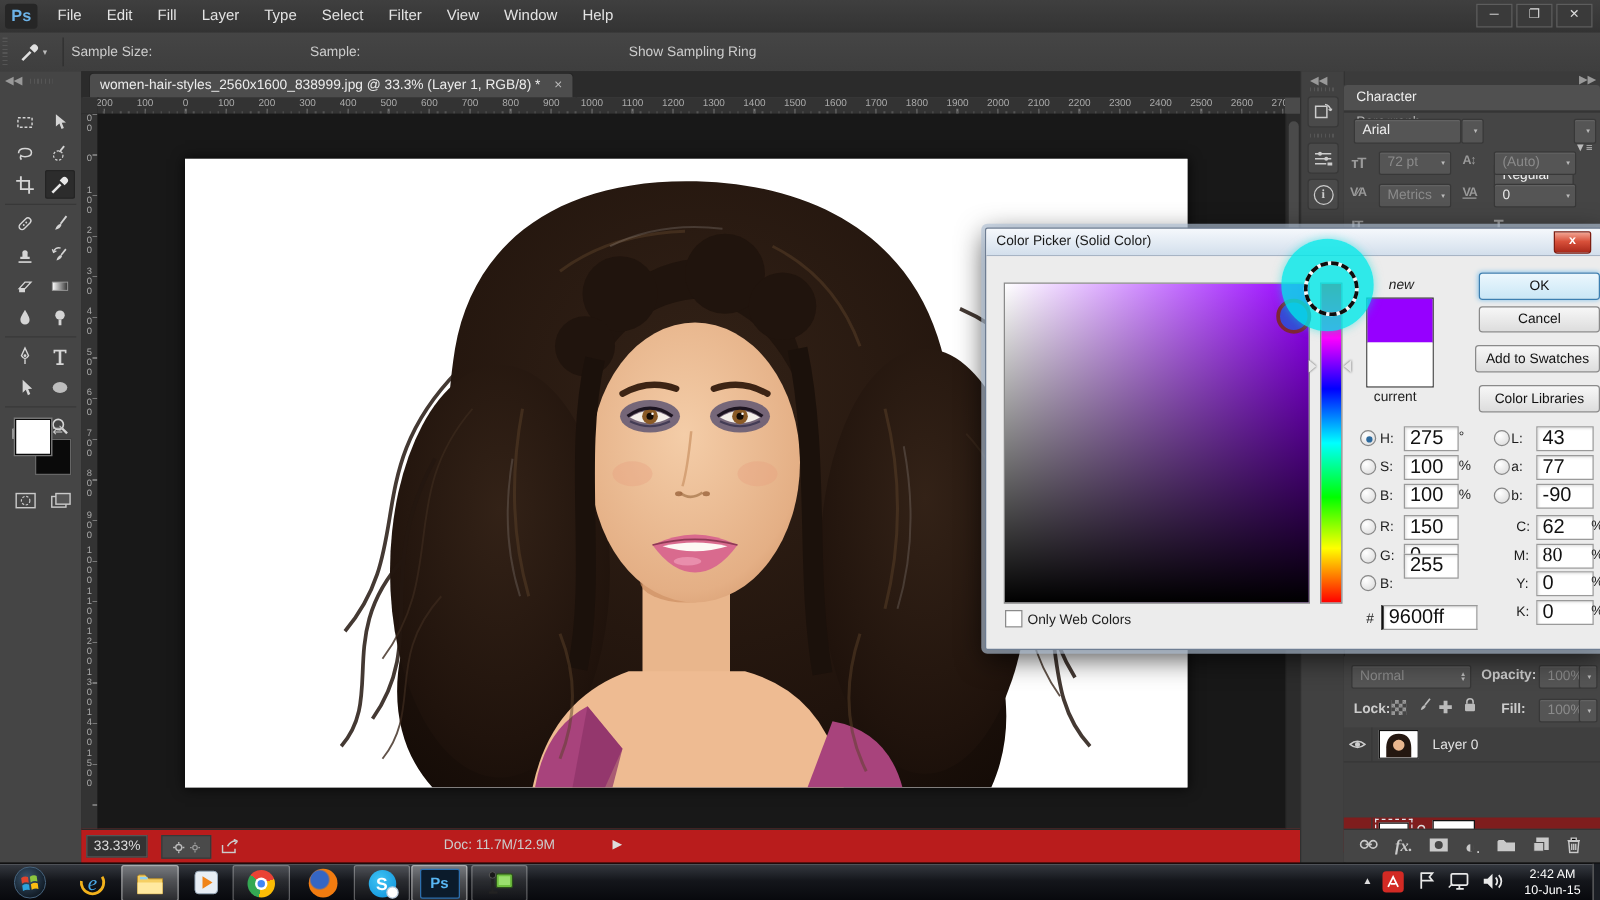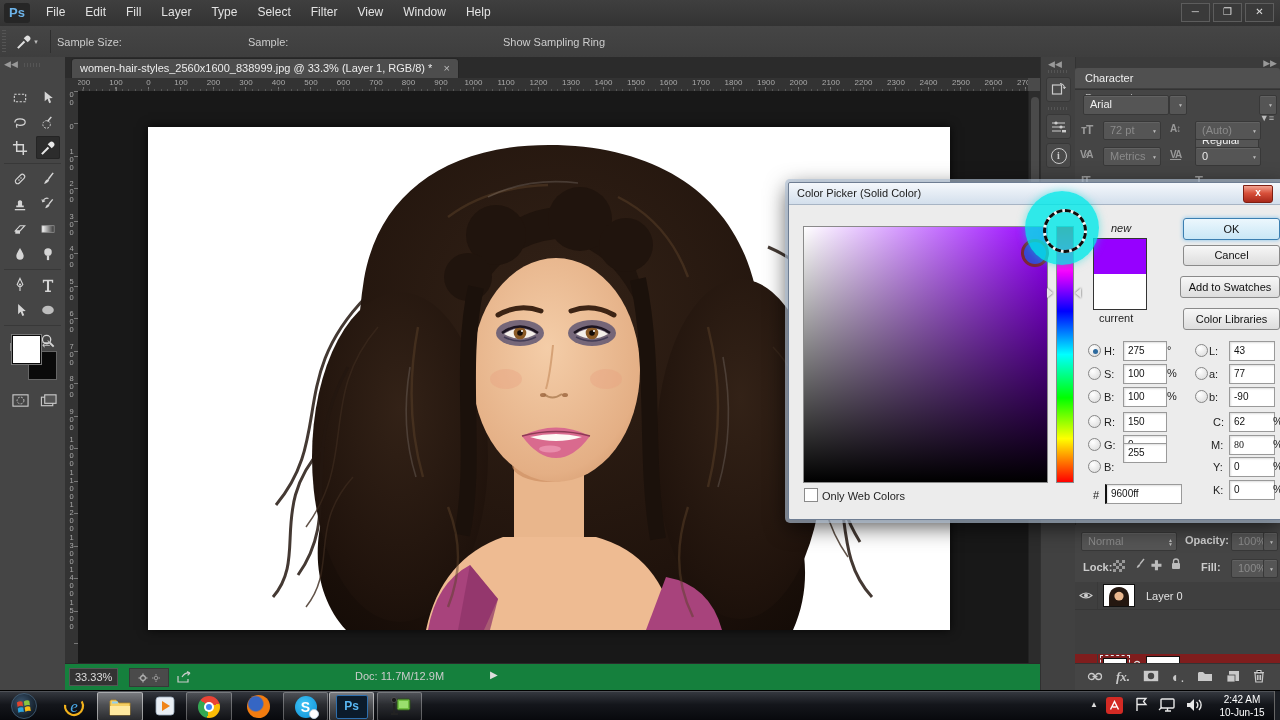--- a/index.html
+++ b/index.html
@@ -42,21 +42,21 @@
           background-position-x:5px;}
   .hticks2{position:absolute;left:0;right:0;bottom:0;height:2px;
           background:repeating-linear-gradient(to right,#555 0 1px,transparent 1px 6.5px);
           background-position-x:5px;}
   .vruler{border-right:1px solid #222;}
   .vrl{position:absolute;left:2px;transform:translateY(-50%);writing-mode:vertical-rl;
        text-orientation:upright;letter-spacing:-1px;font-size:7.5px;}
   .vticks{position:absolute;top:0;bottom:0;right:0;width:4px;
           background:repeating-linear-gradient(to bottom,#777 0 1px,transparent 1px 32.5px);}
   .canvas{background:#181818;}
-  .statusbar{background:#15803d;border-top:1px solid #2a2a2a;color:#ccc;}
+  .statusbar{background:#b91c1c;border-top:1px solid #2a2a2a;color:#ccc;}
   .zoombox{background:#333;border:1px solid #555;padding:0 5px;line-height:16px;color:#ddd;}
   .vscroll{background:#2c2c2c;border-left:1px solid #222;}
   .vthumb{background:#4a4a4a;border-radius:4px;}
   
   .rstrip{background:#414141;border-left:1px solid #303030;border-right:1px solid #303030;}
   .ricon{width:23px;height:23px;background:#4a4a4a;border:1px solid #383838;border-radius:3px;
          display:flex;align-items:center;justify-content:center;}
   .rpanels{background:#454545;border-left:1px solid #333;}
   .ptab{font-size:11px;line-height:20px;padding:0 10px;color:#b5b5b5;}
   .ptab.on{background:#505050;color:#f0f0f0;border-radius:3px 3px 0 0;}
@@ -71,21 +71,21 @@
        box-shadow:0 0 0 3px rgba(175,192,212,.65),0 6px 22px rgba(0,0,0,.7);z-index:50;}
   .dlg-title{height:21px;background:linear-gradient(#f5f8fc,#d3dfec);border-bottom:1px solid #a7b4c4;
              color:#1a1a1a;font-size:11px;line-height:21px;padding-left:8px;border-radius:2px 2px 0 0;}
   .xbtn{position:absolute;width:28px;height:16px;background:linear-gradient(#f2a492,#d8503a 45%,#a8281a);
         border:1px solid #7e1e12;border-radius:0 2px 3px 3px;color:#fff;text-align:center;
         line-height:14px;font-size:10px;font-weight:bold;}
   .wbtn{background:linear-gradient(#f7f7f7,#dddddd);border:1px solid #8a8a8a;border-radius:3px;
         color:#111;font-size:11px;text-align:center;}
   .wbtn.def{border-color:#3c7fb1;box-shadow:0 0 4px #7fc0ea;background:linear-gradient(#ecf7fd,#c9e7f6);}
   .lfield{background:#fff;border:1px solid #9a9a9a;box-shadow:inset 1px 1px 2px rgba(0,0,0,.13);
-          font-size:10px;color:#111;line-height:17px;padding-left:4px;}
+          font-size:16px;color:#111;line-height:17px;padding-left:4px;}
   .dtxt{color:#1d1d1d;font-size:11px;line-height:14px;white-space:nowrap;}
   .radio{width:11px;height:11px;border-radius:50%;border:1px solid #878787;
          background:radial-gradient(circle at 35% 30%,#fff,#d8d8d8);}
   .radio.sel::after{content:"";position:absolute;width:5px;height:5px;border-radius:50%;
          background:#2d6a9e;margin:2px 0 0 2px;display:block;position:static;transform:translate(2px,2px);}
   .satfield{background-image:linear-gradient(to top,#000,rgba(0,0,0,0)),
             linear-gradient(to right,#fff,#9600ff);border:1px solid #8a8a8a;}
   .hueslider{background:linear-gradient(to top,#f00 0%,#ff0 17%,#0f0 33%,#0ff 50%,#00f 67%,#f0f 83%,#f00 100%);
              border:1px solid #8a8a8a;}
   .huearrL{width:0;height:0;border-top:5px solid transparent;border-bottom:5px solid transparent;

